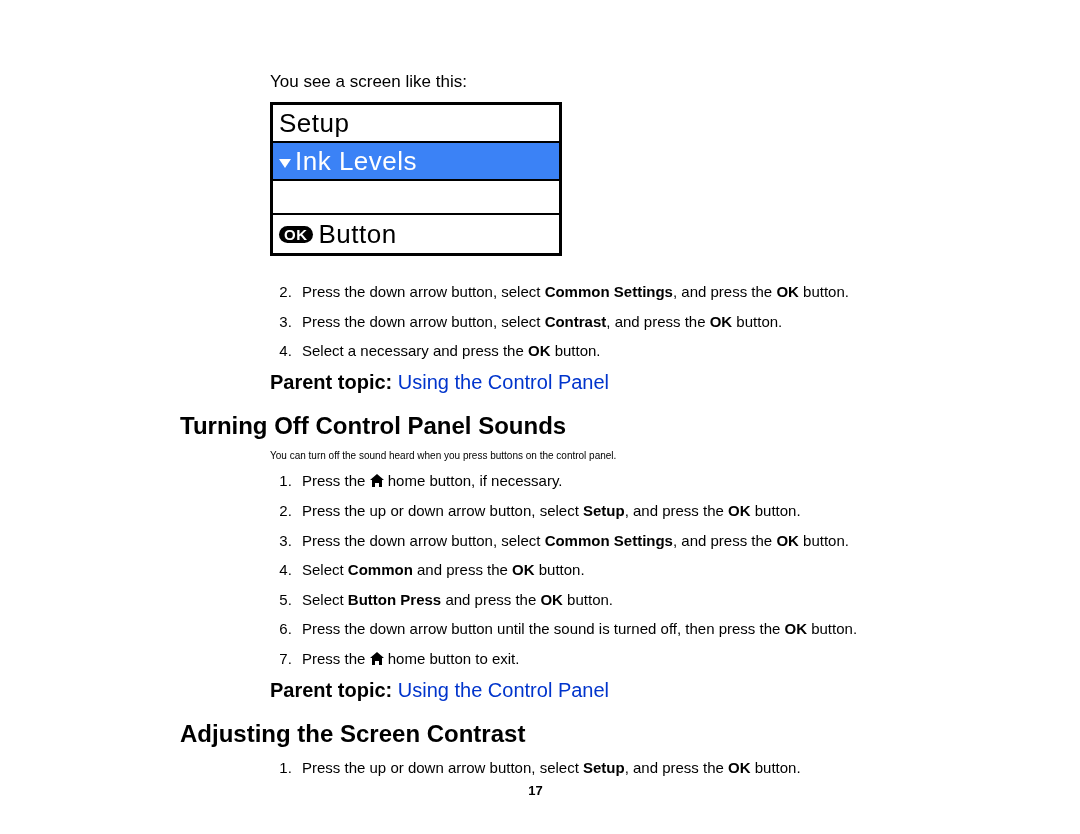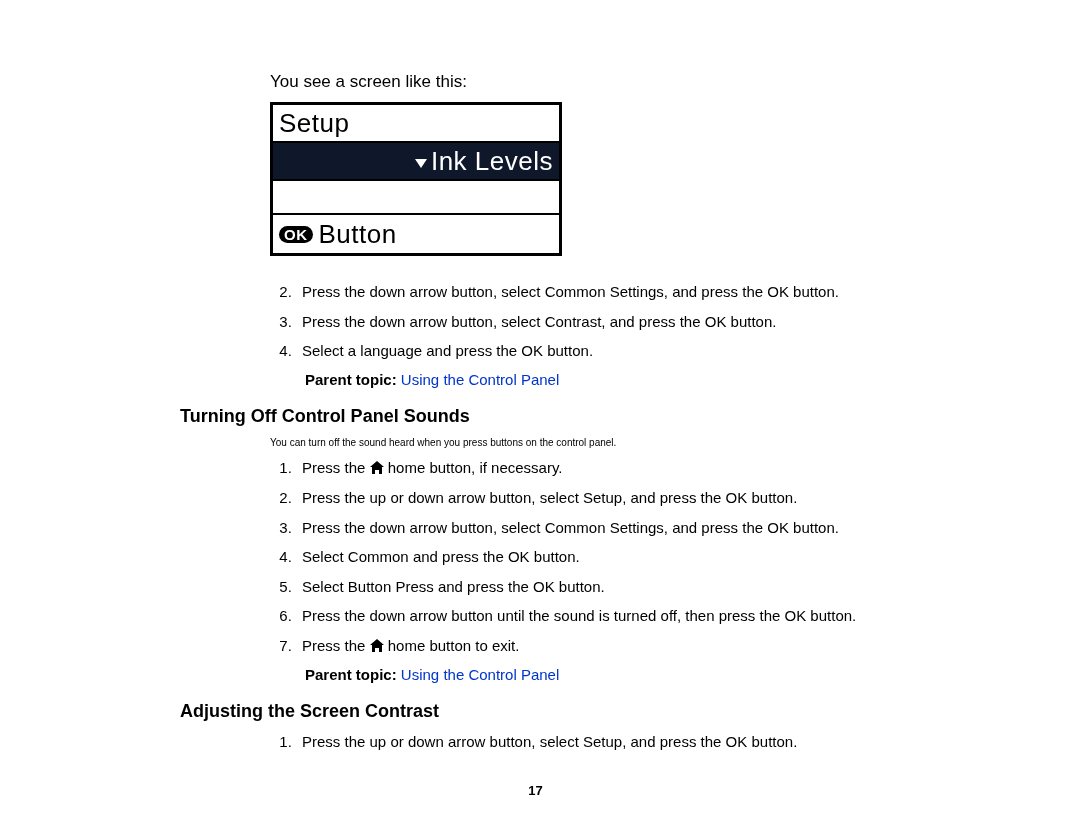--- a/index.html
+++ b/index.html
@@ -24,21 +24,21 @@
   .lcd-row {
     border-bottom: 2px solid #000;
     padding: 3px 6px;
     font-size: 26px;
     letter-spacing: 0.5px;
     display: flex;
     align-items: center;
     height: 38px;
   }
   .lcd-row:last-child { border-bottom: none; }
-  .lcd-row.selected { background: #0f172a; color: #fff; justify-content: flex-end; }
+  .lcd-row.selected { background: #3b82f6; color: #fff; }
   .lcd-row.empty { height: 34px; }
   .lcd-arrow {
     display: inline-block;
     width: 0; height: 0;
     border-left: 6px solid transparent;
     border-right: 6px solid transparent;
     border-top: 9px solid #fff;
     margin-right: 4px;
     margin-top: 4px;
   }
@@ -52,26 +52,26 @@
     padding: 1px 5px;
     margin-right: 6px;
     line-height: 1;
   }
   ol.steps {
     list-style: decimal;
     padding-left: 26px;
     font-size: 15px;
   }
   ol.steps li { margin-bottom: 10px; padding-left: 6px; line-height: 1.3; }
-  .bold { font-weight: normal; }
-  .parent-topic { font-size: 15px; margin-top: 4px; margin-bottom: 18px; margin-left: 35px; }
+  .bold { font-weight: bold; }
+  .parent-topic { font-size: 20px; margin-top: 4px; margin-bottom: 18px; }
   .parent-topic .label { font-weight: bold; }
   .parent-topic .link { color: #0034cc; }
   h2.section {
-    font-size: 18px;
+    font-size: 24px;
     font-weight: bold;
     margin-bottom: 10px;
     margin-left: 0;
   }
   .section-intro { font-size: 10px; margin-bottom: 10px; }
   .home-icon {
     display: inline-block;
     vertical-align: -1px;
   }
   .home-icon svg { width: 14px; height: 13px; }
@@ -106,21 +106,21 @@
   </div>
 
   <ol class="steps" start="2">
     <li>
       <span>Press the down arrow button, select </span><span class="bold">Common Settings</span><span>, and press the </span><span class="bold">OK</span><span> button.</span>
     </li>
     <li>
       <span>Press the down arrow button, select </span><span class="bold">Contrast</span><span>, and press the </span><span class="bold">OK</span><span> button.</span>
     </li>
     <li>
-      <span>Select a language and press the </span><span class="bold">OK</span><span> button.</span>
+      <span>Select a necessary and press the </span><span class="bold">OK</span><span> button.</span>
     </li>
   </ol>
 
   <p class="parent-topic">
     <span class="label">Parent topic: </span><span class="link">Using the Control Panel</span>
   </p>
 </div>
 
 <h2 class="section">Turning Off Control Panel Sounds</h2>
 <div class="content">

